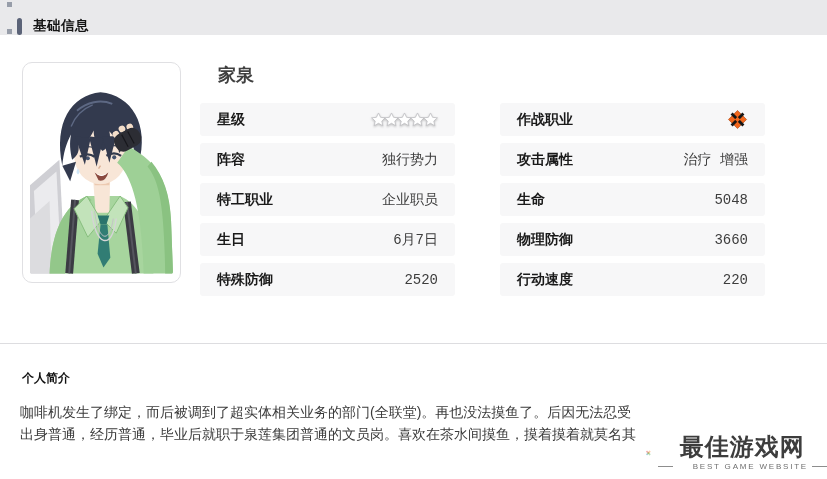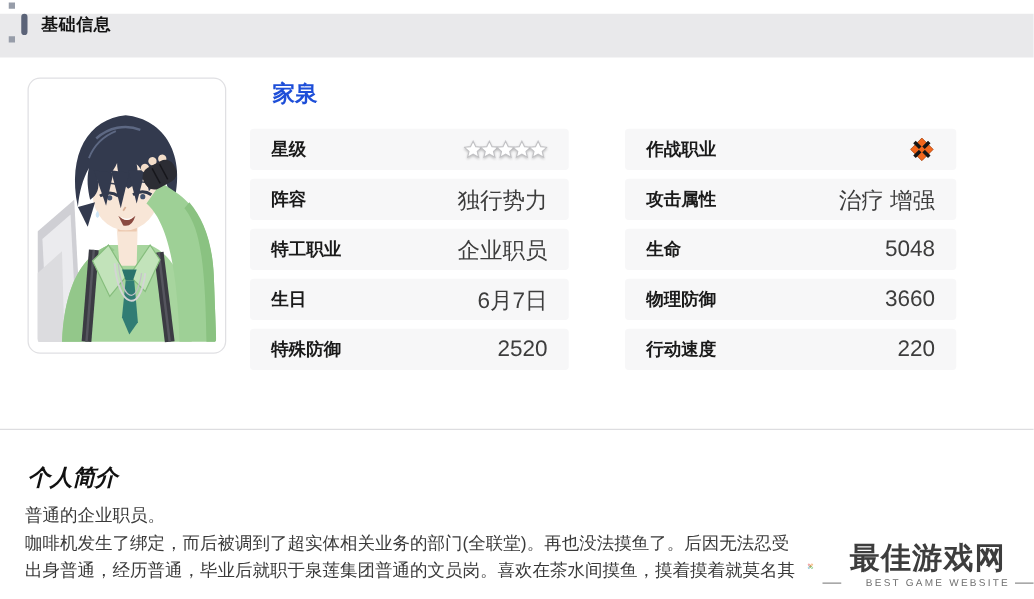--- a/index.html
+++ b/index.html
@@ -2,54 +2,54 @@
 <html><head>
 <meta charset="utf-8">
 <style>
   html,body{margin:0;padding:0;}
   body{
     width:827px;height:479px;position:relative;overflow:hidden;
     background:#ffffff;font-family:"Liberation Sans",sans-serif;
   }
   
   .section-header{
-    position:absolute;left:0;top:11px;width:827px;height:35px;
-    background:#e9e9eb;display:flex;align-items:flex-start;
+    position:absolute;left:0;top:0;width:827px;height:35px;
+    background:#e9e9eb;display:flex;align-items:flex-end;
   }
   .accent-bar{width:5px;height:17px;background:#5b6378;border-radius:2.5px;margin-left:17px;}
   .section-title{font-size:13.5px;font-weight:bold;color:#141414;margin-left:11px;letter-spacing:.5px;}
   .handle{position:absolute;width:5px;height:5px;background:#979da9;}
   .handle-top{left:7px;top:2px;}
   .handle-bottom{left:7px;top:29px;}
 
   
   .portrait-card{
     position:absolute;left:22px;top:62px;width:159px;height:221px;
     background:#fff;border:1px solid #e0e0e3;border-radius:10px;
     box-sizing:border-box;padding:7px;
   }
   .portrait-card svg{width:100%;height:100%;display:block;border-radius:4px;}
 
   
-  .char-name{position:absolute;left:218px;top:63px;font-size:18px;font-weight:bold;color:#1d4ed8;margin:0;}
+  .char-name{position:absolute;left:218px;top:63px;font-size:18px;font-weight:bold;color:#404040;margin:0;}
   .stat-col{position:absolute;top:103px;}
   .stat-col-left{left:200px;width:255px;}
   .stat-col-right{left:500px;width:265px;}
   .stat-row{
     height:33px;margin-bottom:7px;background:#f7f7f8;border-radius:3px;
     display:flex;align-items:center;justify-content:space-between;
     padding:0 17px;box-sizing:border-box;
   }
   .stat-label{font-size:14px;font-weight:bold;color:#1a1a1a;}
-  .stat-value{font-size:18px;color:#3d3d3d;display:flex;align-items:center;}
+  .stat-value{font-size:14px;color:#3d3d3d;display:flex;align-items:center;font-family:Liberation Mono, monospace;}
   .star{filter:drop-shadow(0 1px 1px rgba(0,0,0,.22));margin-left:-2px;}
 
   
   .divider{position:absolute;left:0;top:343px;width:827px;height:1px;background:#dddde0;}
-  .profile-title{position:absolute;left:22px;top:370px;font-size:18px;font-weight:bold;color:#111;margin:0;font-style:italic;}
+  .profile-title{position:absolute;left:22px;top:370px;font-size:12px;font-weight:bold;color:#111;margin:0;}
   .profile-lines{position:absolute;left:20px;top:401px;width:807px;overflow:hidden;}
   .profile-line{font-size:14px;line-height:22px;color:#3a3a3a;white-space:nowrap;}
 
   
   .watermark{
     position:absolute;left:642px;top:427px;height:52px;width:185px;
     background:#ffffff;display:flex;align-items:center;gap:7px;padding-left:4px;box-sizing:border-box;
   }
   .wm-text{display:flex;flex-direction:column;align-items:center;gap:3px;}
   .wm-title{font-size:24px;font-weight:bold;color:#3d3d3d;line-height:1;letter-spacing:1px;}
@@ -185,21 +185,20 @@
     </div>
     <div class="stat-row">
       <span class="stat-label">行动速度</span>
       <span class="stat-value">220</span>
     </div>
   </div>
 
 <div class="divider"></div>
 <h2 class="profile-title">个人简介</h2>
 <div class="profile-lines" id="profile-lines">
-    <div class="profile-line">普通的企业职员。</div>
     <div class="profile-line">咖啡机发生了绑定，而后被调到了超实体相关业务的部门(全联堂)。再也没法摸鱼了。后因无法忍受</div>
     <div class="profile-line">出身普通，经历普通，毕业后就职于泉莲集团普通的文员岗。喜欢在茶水间摸鱼，摸着摸着就莫名其</div>
   </div>
 
 <div class="watermark">
   <svg width="46" height="46" viewBox="0 0 48 48" aria-hidden="true">
     <ellipse cx="15" cy="15" rx="12" ry="6.5" transform="rotate(45 15 15)" stroke="#e8433c" stroke-width="4.2" fill="none"></ellipse>
     <ellipse cx="33" cy="15" rx="12" ry="6.5" transform="rotate(-45 33 15)" stroke="#f58220" stroke-width="4.2" fill="none"></ellipse>
     <ellipse cx="15" cy="33" rx="12" ry="6.5" transform="rotate(-45 15 33)" stroke="#2f9ad0" stroke-width="4.2" fill="none"></ellipse>
     <ellipse cx="33" cy="33" rx="12" ry="6.5" transform="rotate(45 33 33)" stroke="#4cb050" stroke-width="4.2" fill="none"></ellipse>

